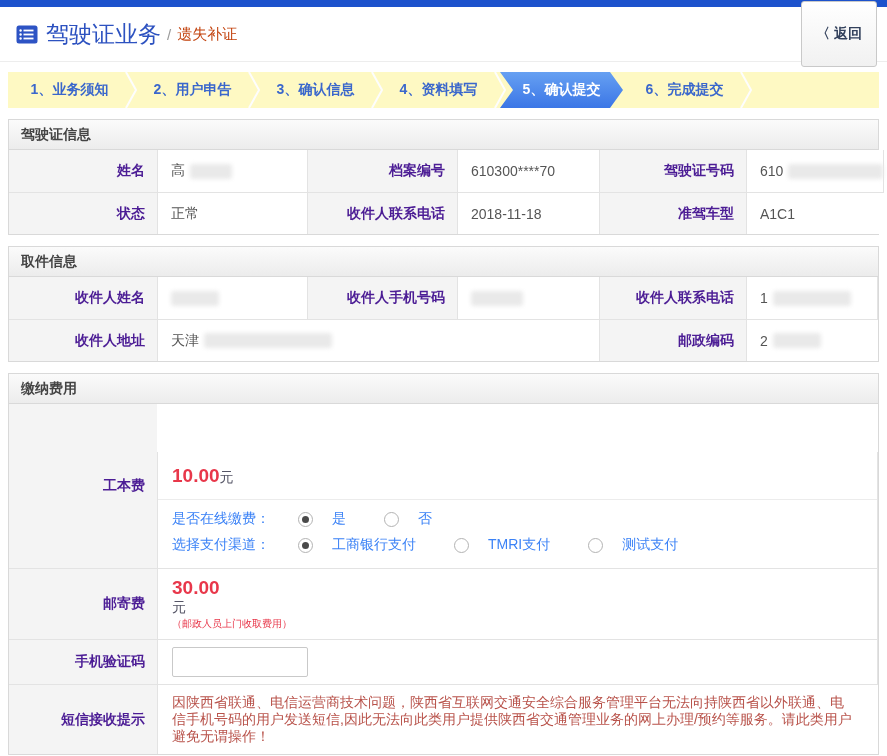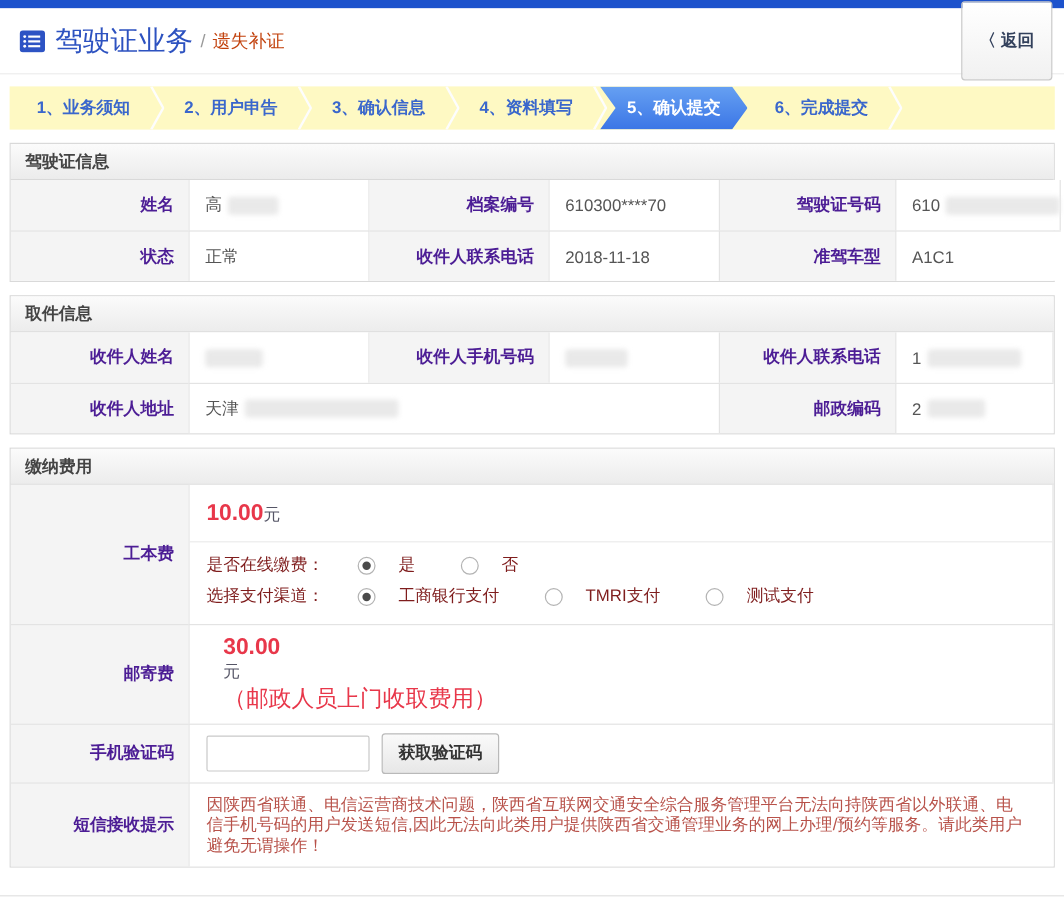--- a/index.html
+++ b/index.html
@@ -26,31 +26,31 @@
   .grid6 { display:grid; grid-template-columns:148px 151px 149px 143px 146px 1fr; }
   .grid2 { display:grid; grid-template-columns:148px 1fr; }
   .cell { min-height:42px; display:flex; align-items:center; border-top:1px solid #e3e3e3; }
   .cell:nth-child(-n+6).row0 { border-top:none; }
   .lbl { background:#f4f4f4; justify-content:flex-end; padding-right:12px; font-weight:bold; color:#4c1d95; text-align:right; }
   .val { background:#fff; padding-left:13px; color:#555; border-left:1px solid #e3e3e3; border-right:1px solid #e3e3e3; }
   .val:last-child { border-right:none; }
   .span3 { grid-column:span 3; }
   .blur { display:inline-block; height:15px; border-radius:3px; background:#e9e9e9; filter:blur(2px); margin-left:5px; vertical-align:middle; }
   
-  .pay-val { display:block; padding:0; }
+  .pay-val { display:block; padding:0;margin-top:48px; }
   .amount-line { padding:13px 14px 12px 14px; border-bottom:1px solid #ececec; }
   .amount { color:#e8374a; font-weight:bold; font-size:19px; }
   .unit { color:#556; font-size:14px; }
-  .opt-line { display:flex; align-items:center; padding:10px 1px 0 14px; color:#7f1d1d;gap:12px; }
+  .opt-line { display:flex; align-items:center; padding:10px 1px 0 14px; color:#3b82f6;gap:12px; }
   .opt-line.last { padding-bottom:14px; padding-top:8px; }
   .radio { width:15px; height:15px; border:1px solid #b3b3b3; border-radius:50%; background:#fff; display:inline-flex; align-items:center; justify-content:center; margin:0 7px 0 16px; flex:none; cursor:pointer; }
   .radio.checked::after { content:""; width:7px; height:7px; border-radius:50%; background:#4a4a4a; }
   .opt-label { margin-right:10px; cursor:pointer; }
   .fee-line { display:flex; align-items:baseline; padding:8px 14px;flex-direction:column; }
-  .fee-note { color:#e8374a; font-size:19px; margin-left:14px; }
+  .fee-note { color:#e8374a; font-size:10px; margin-left:0; }
   .code-line { display:flex; align-items:center; padding:7px 14px; }
   .code-input { width:136px; height:30px; border:1px solid #c9c9c9; border-radius:2px; padding:0 8px; font-size:14px; margin-right:10px; }
   .code-btn { border:1px solid #b9b9b9; border-radius:3px; background:linear-gradient(#fafafa,#e7e7e7); padding:7px 13px; font-size:14px; font-weight:bold; color:#333; cursor:pointer; }
   .notice { padding:9px 24px 9px 14px; color:#b8524a; line-height:17px; font-size:14px; display:block; }
   
   .footer { margin-top:23px; border-top:1px solid #e2e2e2; padding:17px 56px 0 0; display:flex; justify-content:flex-end; gap:14px; background:#fff; }
 </style>
 </head>
 <body>
 
@@ -199,21 +199,20 @@
         <span class="amount">30.00</span>
           <span class="unit">元</span>
         <span class="fee-note">（邮政人员上门收取费用）</span>
       </div>
     </div>
 
     <div class="cell lbl">手机验证码</div>
     <div class="cell val" style="padding:0">
       <div class="code-line">
         <input class="code-input" type="text" value="" style="">
-        <button class="code-btn">获取验证码</button>
       </div>
     </div>
 
     <div class="cell lbl">短信接收提示</div>
     <div class="cell val" style="padding:0;display:block">
       <span class="notice">因陕西省联通、电信运营商技术问题，陕西省互联网交通安全综合服务管理平台无法向持陕西省以外联通、电信手机号码的用户发送短信,因此无法向此类用户提供陕西省交通管理业务的网上办理/预约等服务。请此类用户避免无谓操作！</span>
     </div>
   </div>
 </div>
 

